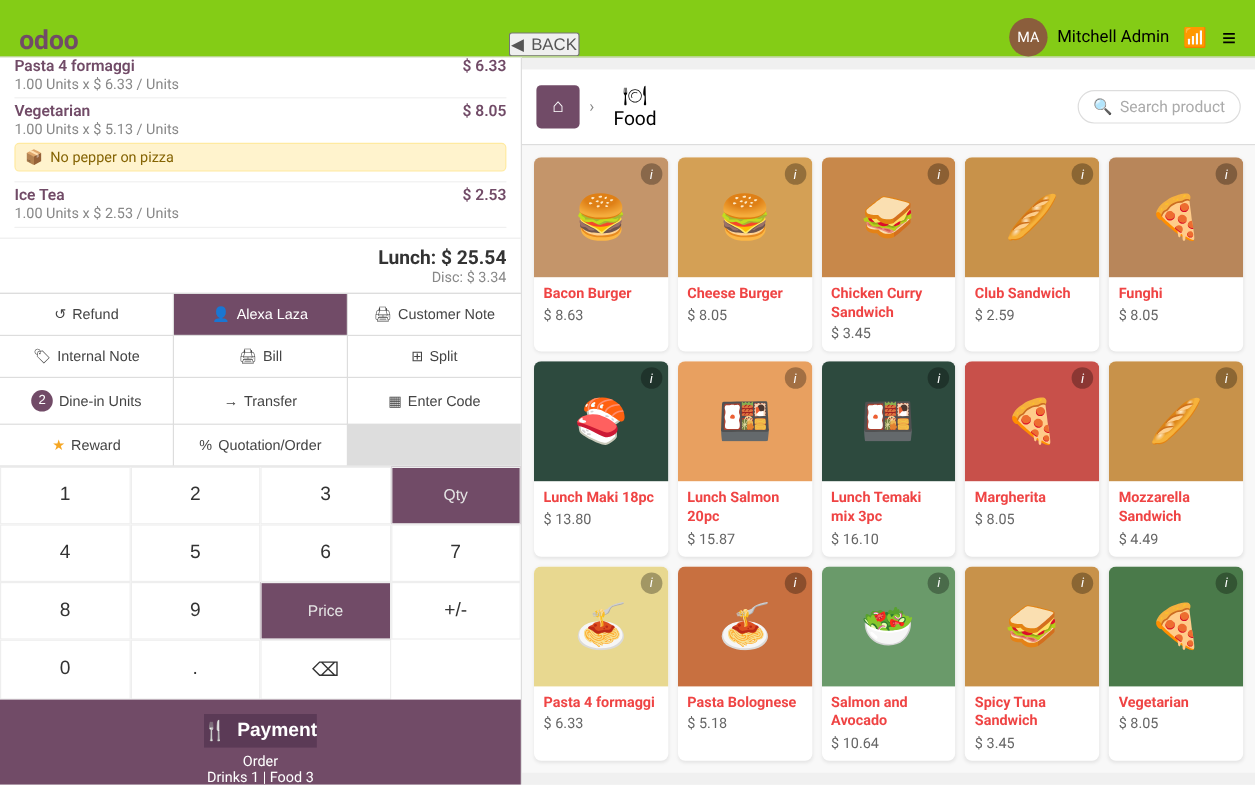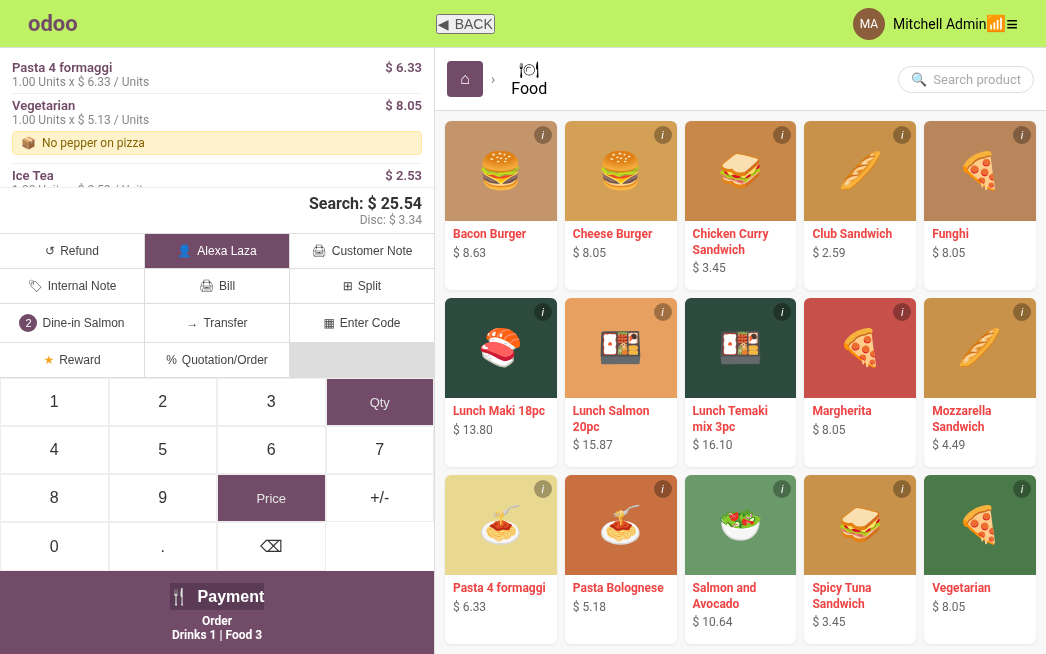--- a/index.html
+++ b/index.html
@@ -1,28 +1,28 @@
 <!DOCTYPE html>
 <html><head>
   <meta charset="utf-8">
   <style>
     * { box-sizing: border-box; margin: 0; padding: 0; }
     body { font-family: -apple-system, BlinkMacSystemFont, 'Segoe UI', Roboto, sans-serif; background: #f0f0f0; width: 1046px; height: 654px; overflow: hidden; display: flex; flex-direction: column; }
 
     .top-bar {
-      display: flex; align-items: center; justify-content: space-between;
-      background: #bef264; padding: 0 28px; height: 48px; border-bottom: 1px solid #ddd;
+      display: flex; align-items: flex-end; justify-content: space-between;
+      background: #84cc16; padding: 0 16px; height: 48px; border-bottom: 1px solid #ddd;
     }
     .odoo-logo { font-size: 22px; font-weight: bold; color: #714B67; }
     .back-btn { display: flex; align-items: center; gap: 6px; color: #555; cursor: pointer; font-size: 14px; }
-    .top-right { display: flex; align-items: center; }
+    .top-right { display: flex; align-items: center; gap: 12px; }
     .user-info { display: flex; align-items: center; gap: 8px; font-size: 14px; }
     .avatar { width: 32px; height: 32px; border-radius: 50%; background: #8B5E3C; display: flex; align-items: center; justify-content: center; color: white; font-size: 12px; overflow: hidden; }
 
-    .main { display: flex; flex: 1; overflow: hidden; }
+    .main { display: flex; flex: 1; overflow: hidden; align-items: center; }
 
     
     .left-panel {
       width: 435px; background: white; display: flex; flex-direction: column; border-right: 1px solid #ddd;
     }
     .order-items { flex: 1; overflow-y: auto; padding: 8px 12px; }
     .order-item { padding: 4px 0; border-bottom: 1px solid #f0f0f0; }
     .order-item-header { display: flex; justify-content: space-between; }
     .item-name { color: #714B67; font-weight: 600; font-size: 13px; }
     .item-price { color: #714B67; font-size: 13px; font-weight: 600; }
@@ -50,21 +50,21 @@
     .numpad-btn.qty-btn { background: #714B67; color: #e5e5e5; font-size: 13px; }
 
     .order-footer {
       background: #714B67; color: white; padding: 12px; display: flex; flex-direction: column;
       align-items: center; justify-content: center; min-height: 80px;
     }
     .payment-btn {
       background: #5B3A56; color: white; border: none; font-size: 16px; font-weight: bold;
       cursor: pointer; display: flex; align-items: center; gap: 8px; padding: 4px 0;
     }
-    .order-label { font-size: 12px; text-align: center; margin-top: 4px; font-weight: bold; }
+    .order-label { font-size: 12px; text-align: center; margin-top: 4px; }
 
     
     .right-panel { flex: 1; display: flex; flex-direction: column; background: #f8f8f8; }
     .right-header {
       background: white; padding: 8px 12px; display: flex; align-items: center; gap: 8px;
       border-bottom: 1px solid #ddd;
     }
     .home-icon-btn { background: #714B67; color: white; border: none; border-radius: 4px; width: 36px; height: 36px; cursor: pointer; display: flex; align-items: center; justify-content: center; font-size: 16px; }
     .breadcrumb-arrow { color: #888; font-size: 14px; }
     .food-category { display: flex; flex-direction: column; align-items: center; cursor: pointer; padding: 4px 8px; }
@@ -139,21 +139,21 @@
       <span class="item-name">Ice Tea</span>
       <span class="item-price">$ 2.53</span>
     </div>
     <div class="item-detail">1.00  Units x $ 2.53 / Units</div>
 
   </div>
       </div>
 
     <div class="total-section">
       <div class="total-amount">
-        <span>Search:</span> <span>$ 25.54</span>
+        <span>Lunch:</span> <span>$ 25.54</span>
       </div>
       <div class="tax-amount">
         <span>Disc:</span> <span>$ 3.34</span>
       </div>
     </div>
 
     <div class="action-buttons" id="action-buttons-container">
         <button class="action-btn">
           <span>↺</span>
           <span>Refund</span>
@@ -173,21 +173,21 @@
         <button class="action-btn">
           <span>🖨</span>
           <span>Bill</span>
         </button>
         <button class="action-btn">
           <span>⊞</span>
           <span>Split</span>
         </button>
         <button class="action-btn">
           <span style="background:#714B67;color:white;border-radius:50%;width:18px;height:18px;display:inline-flex;align-items:center;justify-content:center;font-size:11px">2</span>
-          <span>Dine-in Salmon</span>
+          <span>Dine-in Units</span>
         </button>
         <button class="action-btn">
           <span>→</span>
           <span>Transfer</span>
         </button>
         <button class="action-btn">
           <span>▦</span>
           <span>Enter Code</span>
         </button>
         <button class="action-btn">

